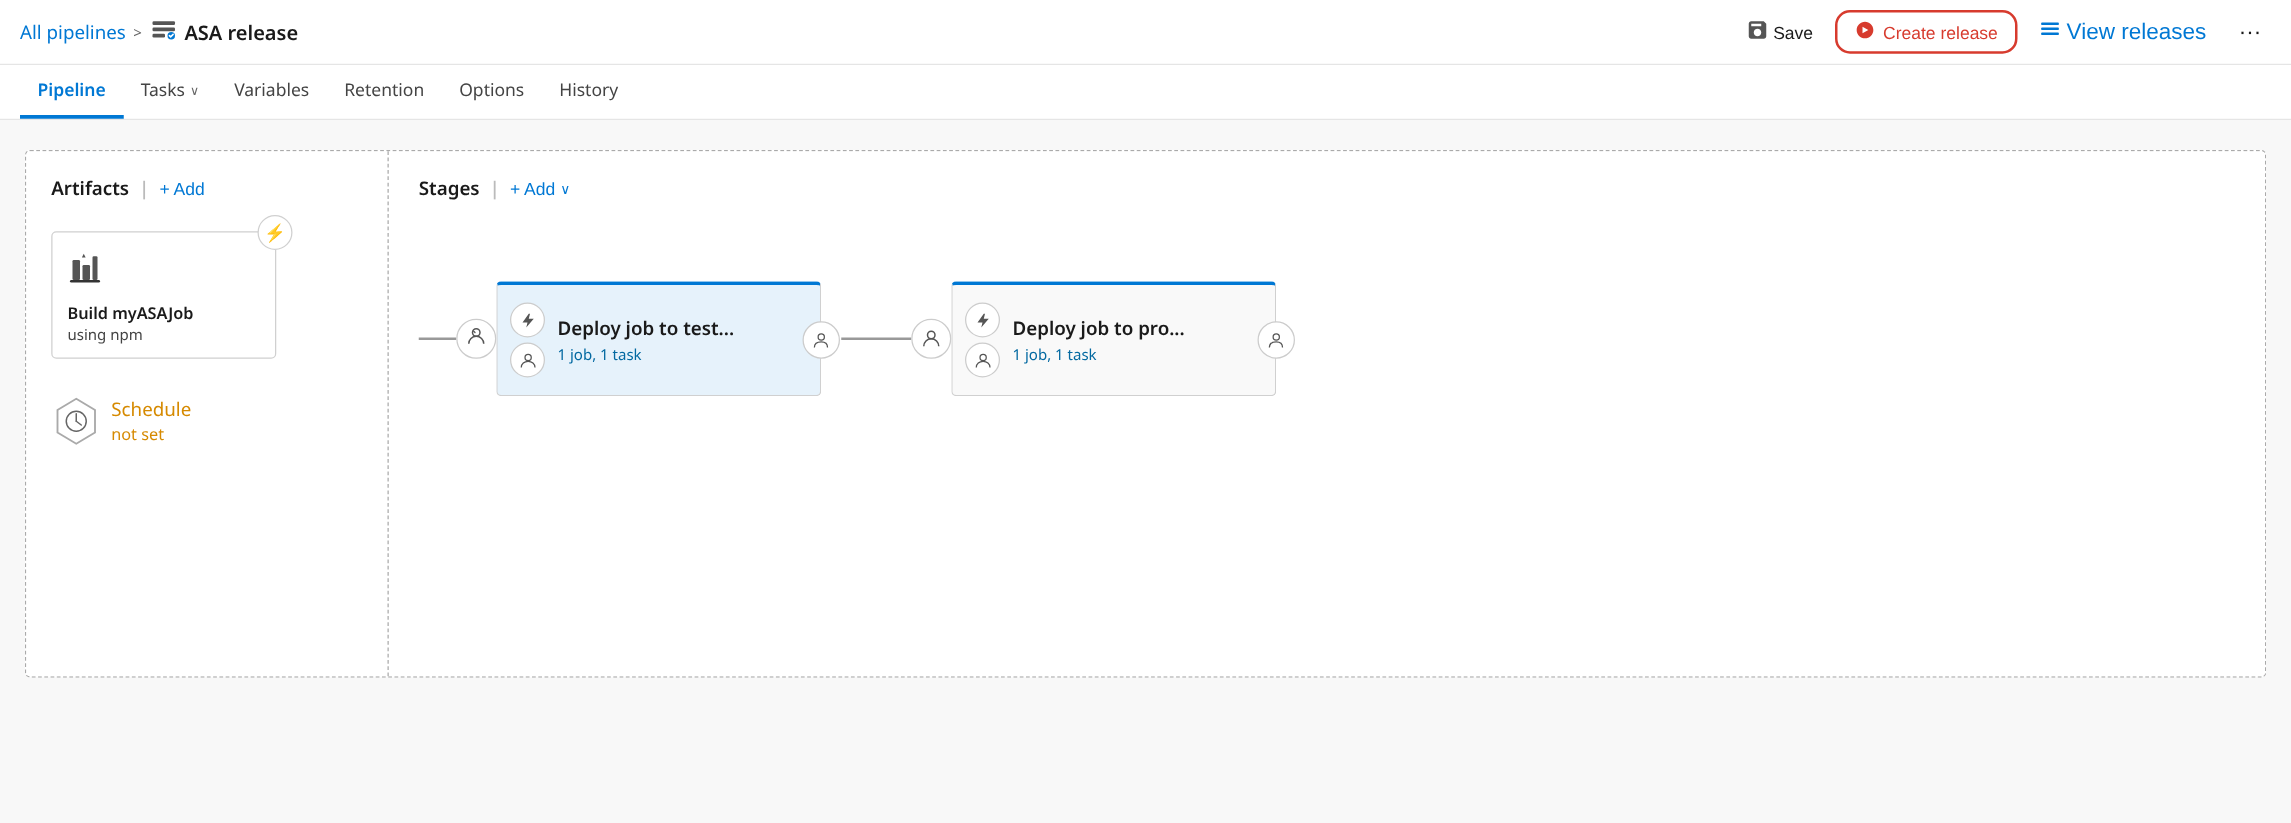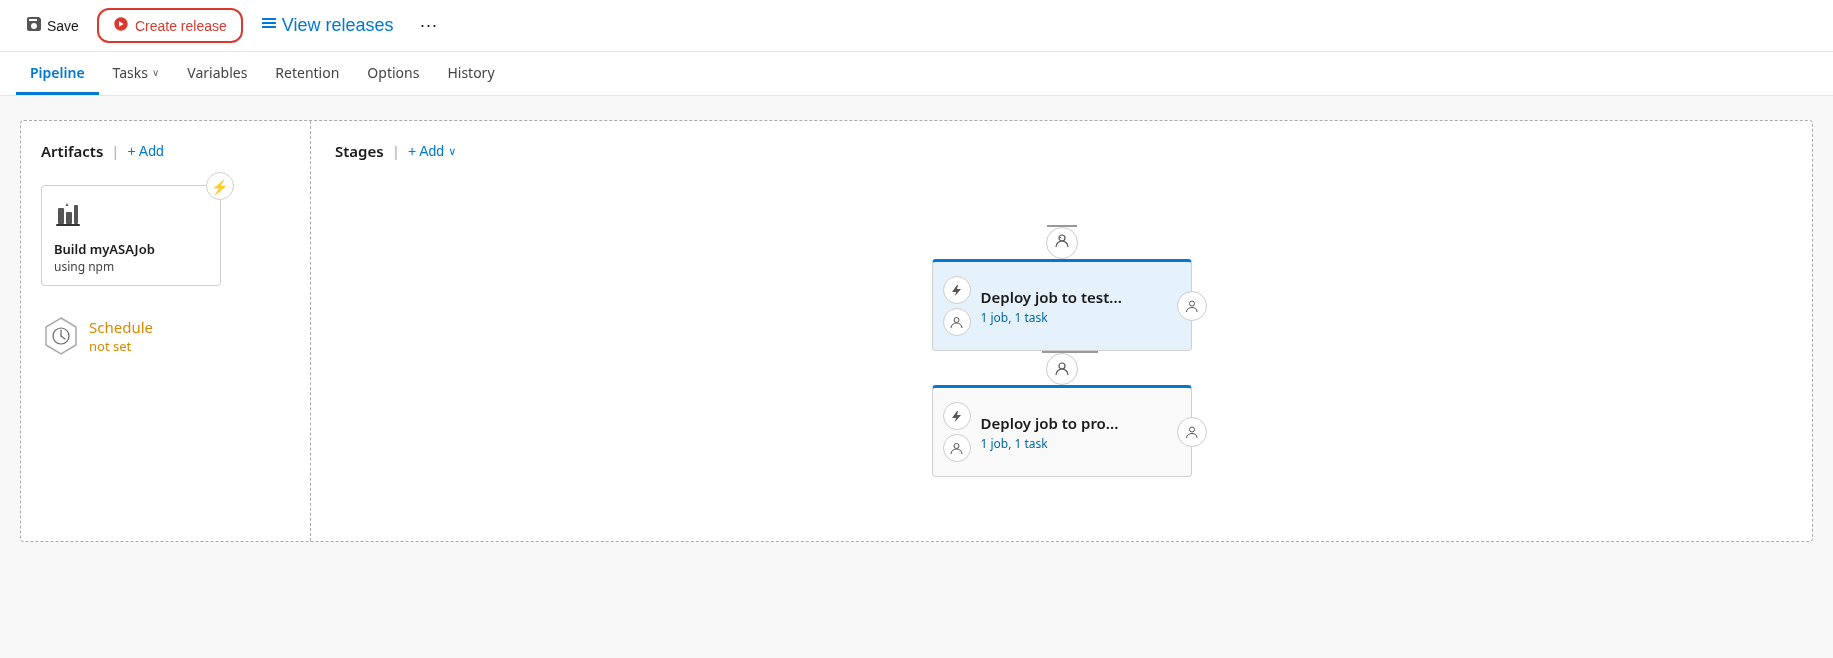--- a/index.html
+++ b/index.html
@@ -160,21 +160,20 @@
       padding: 20px 24px;
       display: flex;
       flex-direction: column;
     }
     .stages-content {
       display: flex;
       align-items: center;
       gap: 0;
       margin-top: 40px;
       flex-wrap: nowrap;
-      flex-direction: column;
     }
     .stage-pre-person {
       width: 32px; height: 32px;
       border-radius: 50%;
       background: #fff;
       border: 1px solid #ccc;
       display: flex; align-items: center; justify-content: center;
       font-size: 14px;
       cursor: pointer;
     }
@@ -229,20 +228,35 @@
     }
     .horiz-line {
       height: 2px;
       background: #999;
     }
   </style>
 </head>
 <body>
 
 <div class="header">
+  <div class="breadcrumb">
+    <a class="breadcrumb-link">All pipelines</a>
+    <span class="breadcrumb-sep">&gt;</span>
+    <span style="font-size:18px; color:#333;">
+      
+      <svg width="22" height="22" viewBox="0 0 22 22" fill="none" xmlns="http://www.w3.org/2000/svg">
+        <rect x="2" y="5" width="18" height="3" rx="1" fill="#555"></rect>
+        <rect x="2" y="10" width="18" height="3" rx="1" fill="#555"></rect>
+        <rect x="2" y="15" width="10" height="3" rx="1" fill="#555"></rect>
+        <circle cx="17" cy="16.5" r="3" fill="#0078d4"></circle>
+        <path d="M15.5 16.5l1 1 2-2" stroke="white" stroke-width="1.2" stroke-linecap="round" stroke-linejoin="round"></path>
+      </svg>
+    </span>
+    <span class="pipeline-title">ASA release</span>
+  </div>
 
   <div class="header-actions">
     <button class="btn-save">
       <span>
         <svg width="16" height="16" viewBox="0 0 16 16" fill="none">
             <path d="M13 1H3C1.9 1 1 1.9 1 3v10c0 1.1.9 2 2 2h10c1.1 0 2-.9 2-2V3l-2-2zm-5 12c-1.7 0-3-1.3-3-3s1.3-3 3-3 3 1.3 3 3-1.3 3-3 3zm3-8H3V3h8v2z" fill="#555"></path>
           </svg>
       </span>
       <span>Save</span>
     </button>

